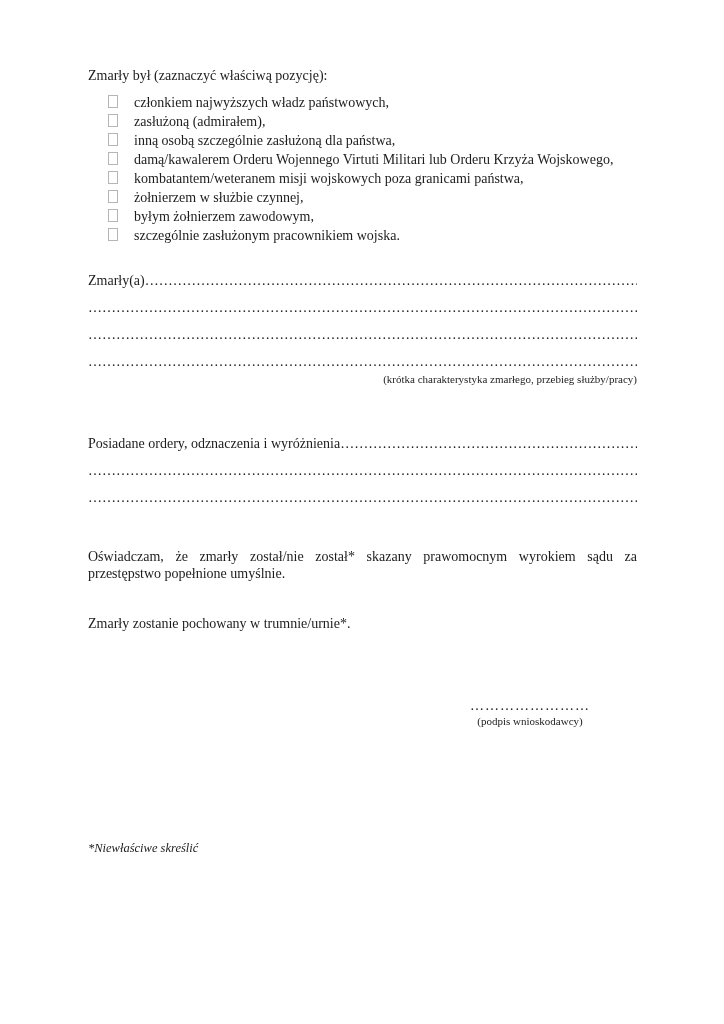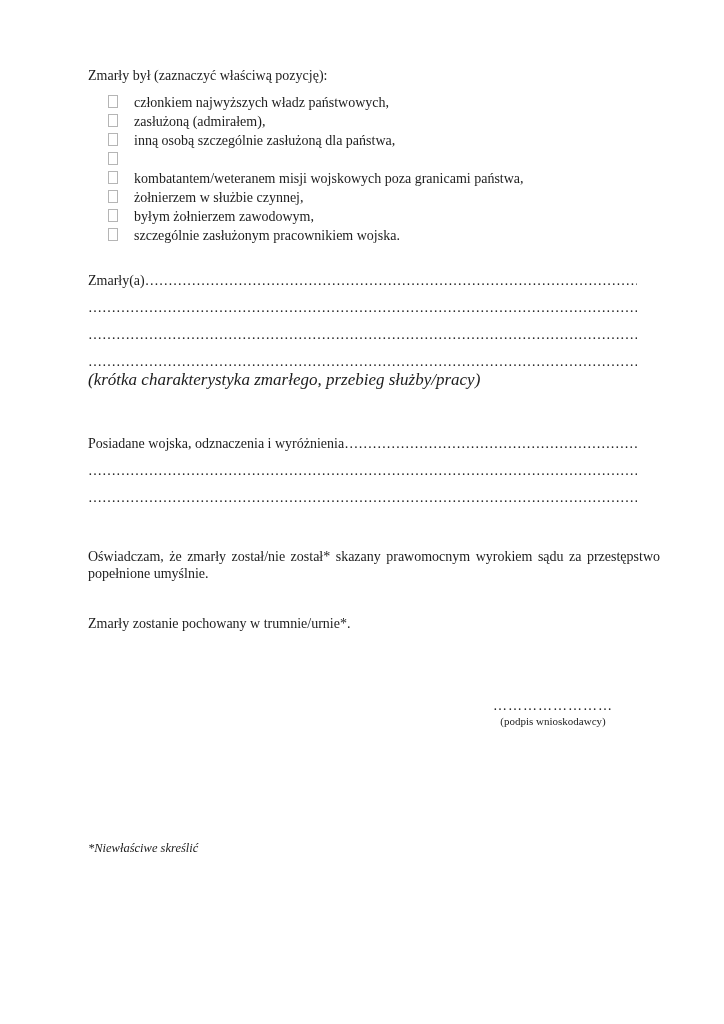--- a/index.html
+++ b/index.html
@@ -11,21 +11,21 @@
     position: relative;
     width: 724px;
     height: 1024px;
     background: #ffffff;
     overflow: hidden;
     font-family: "Liberation Serif", "DejaVu Serif", serif;
     font-size: 14px;
     color: #1c1c1c;
   }
   .content {
-    padding: 66px 64px 0 88px; 
+    padding: 66px 87px 0 88px; 
   }
   .intro {
     line-height: 19px;
   }
   ul.options {
     list-style: none;
     margin: 8px 0 8px 0;
     padding: 0;
   }
   ul.options li {
@@ -47,23 +47,22 @@
   }
   .deceased-block {
     margin-top: 22px;
   }
   .fill-line {
     white-space: nowrap;
     overflow: hidden;
     width: 549px;
   }
   .caption {
-    text-align: left;
-    font-style: italic;
-    font-size: 17px;
+    text-align: right;
+    font-size: 11px;
     line-height: 15px;
     margin-top: -3px;
   }
   .awards-block {
     margin-top: 43px;
   }
   .declaration {
     margin-top: 37px;
     line-height: 17px;
     text-align: justify;
@@ -100,37 +99,37 @@
 
 <div class="page">
   <div class="content">
 
     <div class="intro">Zmarły był (zaznaczyć właściwą pozycję):</div>
 
     <ul class="options">
       <li><span class="checkbox"></span><span>członkiem najwyższych władz państwowych,</span></li>
       <li><span class="checkbox"></span><span>zasłużoną (admirałem),</span></li>
       <li><span class="checkbox"></span><span>inną osobą szczególnie zasłużoną dla państwa,</span></li>
-      <li><span class="checkbox"></span></li>
+      <li><span class="checkbox"></span><span>damą/kawalerem Orderu Wojennego Virtuti Militari lub Orderu Krzyża Wojskowego,</span></li>
       <li><span class="checkbox"></span><span>kombatantem/weteranem misji wojskowych poza granicami państwa,</span></li>
       <li><span class="checkbox"></span><span>żołnierzem w służbie czynnej,</span></li>
       <li><span class="checkbox"></span><span>byłym żołnierzem zawodowym,</span></li>
       <li><span class="checkbox"></span><span>szczególnie zasłużonym pracownikiem wojska.</span></li>
     </ul>
 
     <div class="fill-block deceased-block">
       <div class="fill-line"><span>Zmarły(a)</span><span>………………………………………………………………………………………………………………………………</span></div>
       <div class="fill-line">………………………………………………………………………………………………………………………………</div>
       <div class="fill-line">………………………………………………………………………………………………………………………………</div>
       <div class="fill-line">………………………………………………………………………………………………………………………………</div>
     </div>
     <div class="caption">(krótka charakterystyka zmarłego, przebieg służby/pracy)</div>
 
     <div class="fill-block awards-block">
-      <div class="fill-line"><span>Posiadane wojska, odznaczenia i wyróżnienia</span><span>………………………………………………………………………………………………………………………………</span></div>
+      <div class="fill-line"><span>Posiadane ordery, odznaczenia i wyróżnienia</span><span>………………………………………………………………………………………………………………………………</span></div>
       <div class="fill-line">………………………………………………………………………………………………………………………………</div>
       <div class="fill-line">………………………………………………………………………………………………………………………………</div>
     </div>
 
     <div class="declaration">Oświadczam, że zmarły został/nie został* skazany prawomocnym wyrokiem sądu za przestępstwo popełnione umyślnie.</div>
 
     <div class="burial">Zmarły zostanie pochowany w trumnie/urnie*.</div>
 
     <div class="signature">
       <div class="sig-dots">……………………</div>

